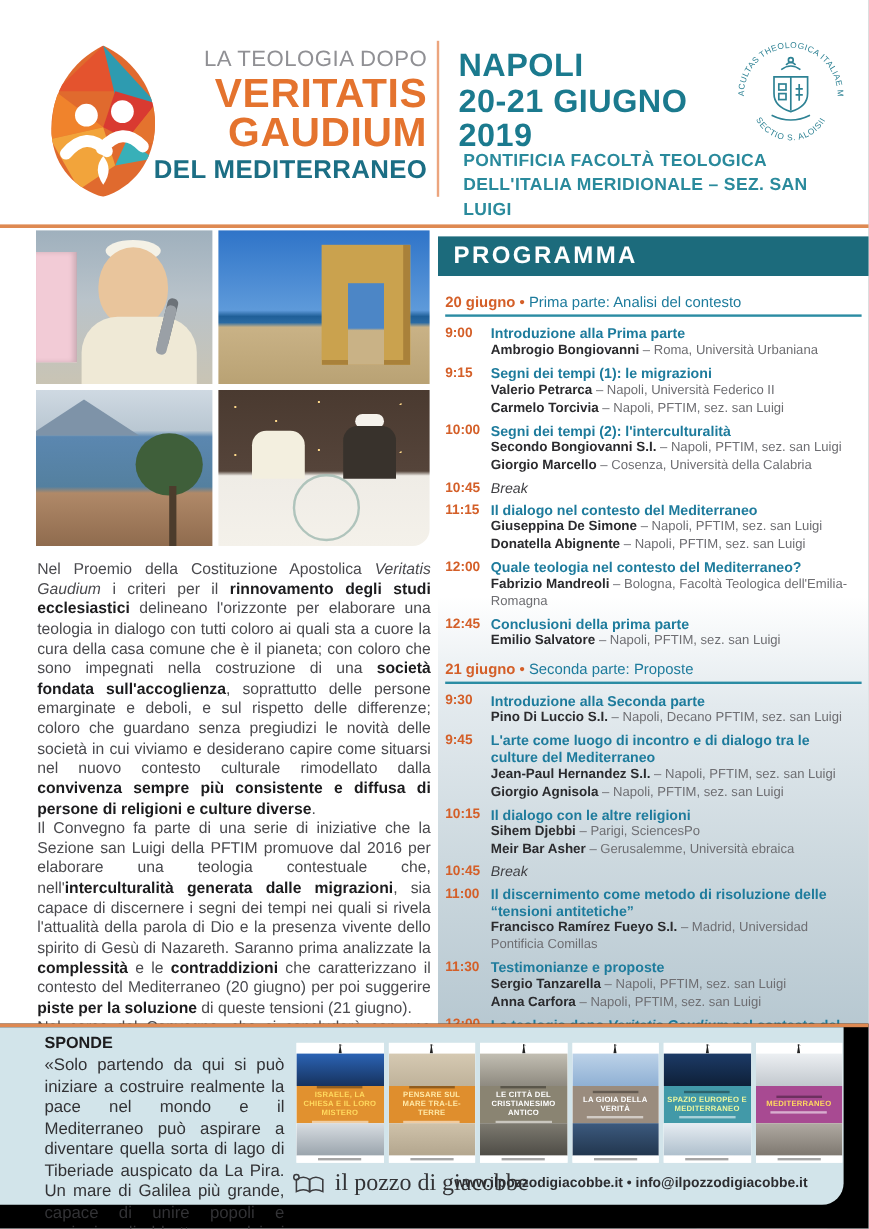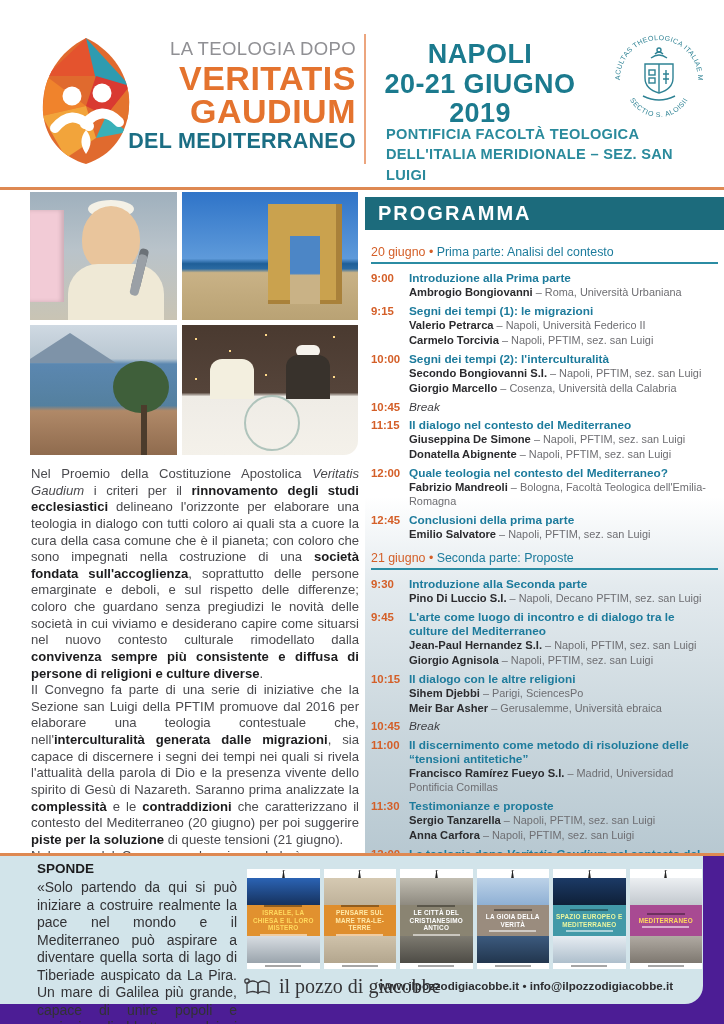--- a/index.html
+++ b/index.html
@@ -8,21 +8,21 @@
   .b{font-weight:700;color:#1c1c1e;}
   .i{font-style:italic;}
 
   
   .logo{position:absolute;left:36px;top:36px;width:100px;height:130px;}
   .titleblock{position:absolute;left:128px;top:40px;width:228px;text-align:right;line-height:1;}
   .kicker{font-size:18.5px;font-weight:500;color:#909094;letter-spacing:.4px;margin-bottom:3px;}
   .tmain{font-size:34px;font-weight:800;color:#e4732e;letter-spacing:.5px;line-height:.98;}
   .tsub{font-size:21.5px;font-weight:800;color:#1b6e84;letter-spacing:.3px;line-height:1.05;margin-top:2px;}
   .vrule{position:absolute;left:364px;top:34px;width:2px;height:130px;background:#eca57e;}
-  .cityblock{position:absolute;left:370px;top:40px;width:220px;text-align:center;}
+  .cityblock{position:absolute;left:382px;top:40px;width:220px;}
   .city,.dates{font-size:27px;font-weight:800;color:#1b7a8e;letter-spacing:.4px;line-height:1.1;}
   .faculty{position:absolute;left:386px;top:124px;width:330px;font-size:14.6px;font-weight:700;
            color:#2a8a9c;letter-spacing:.3px;line-height:1.4;}
   .seal{position:absolute;left:610px;top:28px;width:98px;height:98px;}
   .hrule-top{position:absolute;left:0;top:187px;width:724px;height:3px;background:#de8952;}
 
   
   .collage{position:absolute;left:30px;top:192px;width:328px;height:263px;
            display:grid;grid-template-columns:147px 176px;grid-template-rows:128px 130px;gap:5px;}
   .ph{position:relative;overflow:hidden;}
@@ -70,34 +70,34 @@
            letter-spacing:2px;line-height:33px;padding-left:13px;box-sizing:border-box;}
   .wash{position:absolute;left:0;top:300px;width:359px;height:359px;
         background:linear-gradient(180deg,rgba(236,240,243,0) 0%,#e3eaee 25%,#cdd9df 60%,#b7c8d1 100%);}
   .wash .dome{position:absolute;left:215px;top:480px;width:110px;height:180px;border-radius:55px 55px 0 0;
               background:linear-gradient(180deg,#f2f3f4,#cfd6da);opacity:.75;}
   .wash .crossv{position:absolute;left:276px;top:440px;width:3px;height:34px;background:#7e8b93;opacity:.7;}
   .wash .crossh{position:absolute;left:264px;top:450px;width:27px;height:3px;background:#7e8b93;opacity:.7;}
   .proglist{position:relative;padding-top:6px;}
   .dayhead{font-size:12.4px;color:#1d7b9c;border-bottom:2px solid #2b8ca3;padding-bottom:3px;
            margin:9px 6px 7px 6px;}
-  .ddate,.dsep{color:#d45f28;font-weight:400;}
+  .ddate,.dsep{color:#d45f28;font-weight:700;}
   .dpart{font-weight:400;margin-top:24px;}
   .dpartt{font-weight:400;}
   .pitem{display:flex;margin-bottom:4px;}
   .ptime{width:38px;flex:none;color:#d45f28;font-weight:700;font-size:11.4px;padding-left:6px;line-height:1.25;}
   .pbody{flex:1;padding-right:10px;}
   .ptitle{color:#1d7b9c;font-weight:700;font-size:11.8px;line-height:1.2;}
   .ptitle.brk{color:#3f3f43;font-weight:400;font-style:italic;}
   .pspeaker{font-size:10.9px;line-height:1.27;color:#6e6e72;}
   .pname{color:#2b2b2e;font-weight:700;font-size:11.2px;}
   .pextra{color:#1d7b9c;font-weight:700;font-size:11.8px;line-height:1.25;}
 
   
-  .bottom{position:absolute;left:0;top:853px;width:724px;height:171px;background:#4c1d95;
+  .bottom{position:absolute;left:0;top:853px;width:724px;height:171px;background:#000000;
           border-top:3px solid #de8952;box-sizing:border-box;}
   .palebox{position:absolute;left:0;top:0;width:703px;height:148px;background:#d2e4ea;
            border-bottom-right-radius:18px;}
   .sponde{position:absolute;left:37px;top:5px;width:200px;}
   .sponde-h{font-size:13.5px;font-weight:800;color:#1c1c1e;margin-bottom:3px;}
   .quote,.attrib{font-size:14px;line-height:1.25;text-align:justify;color:#323235;}
   .books{position:absolute;left:247px;top:13px;width:455px;display:flex;gap:4px;}
   .cover{flex:1;height:100px;background:#fff;display:flex;flex-direction:column;overflow:hidden;}
   .cov-strip{height:9px;background:#fff;display:flex;align-items:center;justify-content:center;}
   .cov-img{height:27px;}

